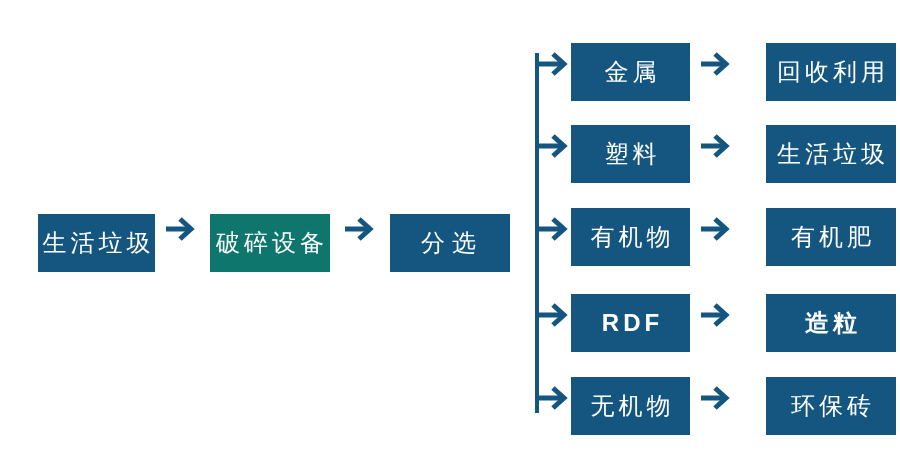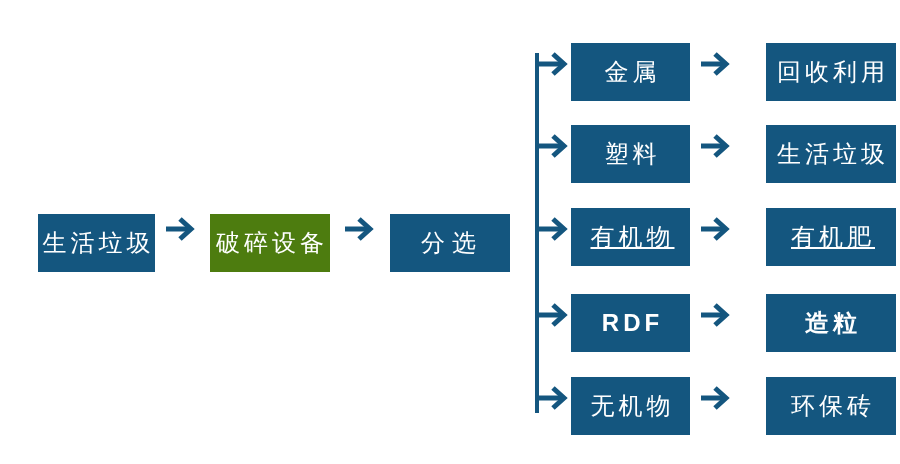--- a/index.html
+++ b/index.html
@@ -22,21 +22,21 @@
     align-items: center;
     justify-content: center;
     color: #ffffff;
     font-size: 24px;
     letter-spacing: 4px;
     padding-left: 4px; 
     box-sizing: border-box;
     white-space: nowrap;
   }
   .blue { background: #14567F; }
-  .red  { background: #4d7c0f; }
+  .red  { background: #0f766e; }
 
   .arrow-svg {
     position: absolute;
     display: block;
   }
   .arrow-stroke {
     stroke: #14567F;
     stroke-width: 5;
     fill: none;
   }
@@ -53,21 +53,21 @@
   .n-main      { top: 208px; margin-top: 6px; }
   .n1          { left: 38px;  width: 117px; }
   .a1          { left: 165px; top: 215px; }
   .n2          { left: 210px; width: 120px; }
   .a2          { left: 344px; top: 215px; }
   .n3          { left: 390px; width: 120px; letter-spacing: 7px; }
 
   
   .row1 .src, .row1 .res { top: 43px; }  .row1 .barrow, .row1 .marrow { top: 50px; }
   .row2 .src, .row2 .res { top: 125px; } .row2 .barrow, .row2 .marrow { top: 132px; }
-  .row3 .src, .row3 .res { top: 208px; text-decoration: underline; } .row3 .barrow, .row3 .marrow { top: 215px; }
+  .row3 .src, .row3 .res { top: 208px; } .row3 .barrow, .row3 .marrow { top: 215px; }
   .row4 .src, .row4 .res { top: 294px; font-weight: bold; } .row4 .barrow, .row4 .marrow { top: 301px; }
   .row5 .src, .row5 .res { top: 377px; text-align: center; } .row5 .barrow, .row5 .marrow { top: 384px; }
 
   .barrow { left: 536px; }
   .src    { left: 571px; width: 119px; }
   .marrow { left: 700px; }
   .res    { left: 766px; width: 130px; }
 </style>
 </head>
 <body>

